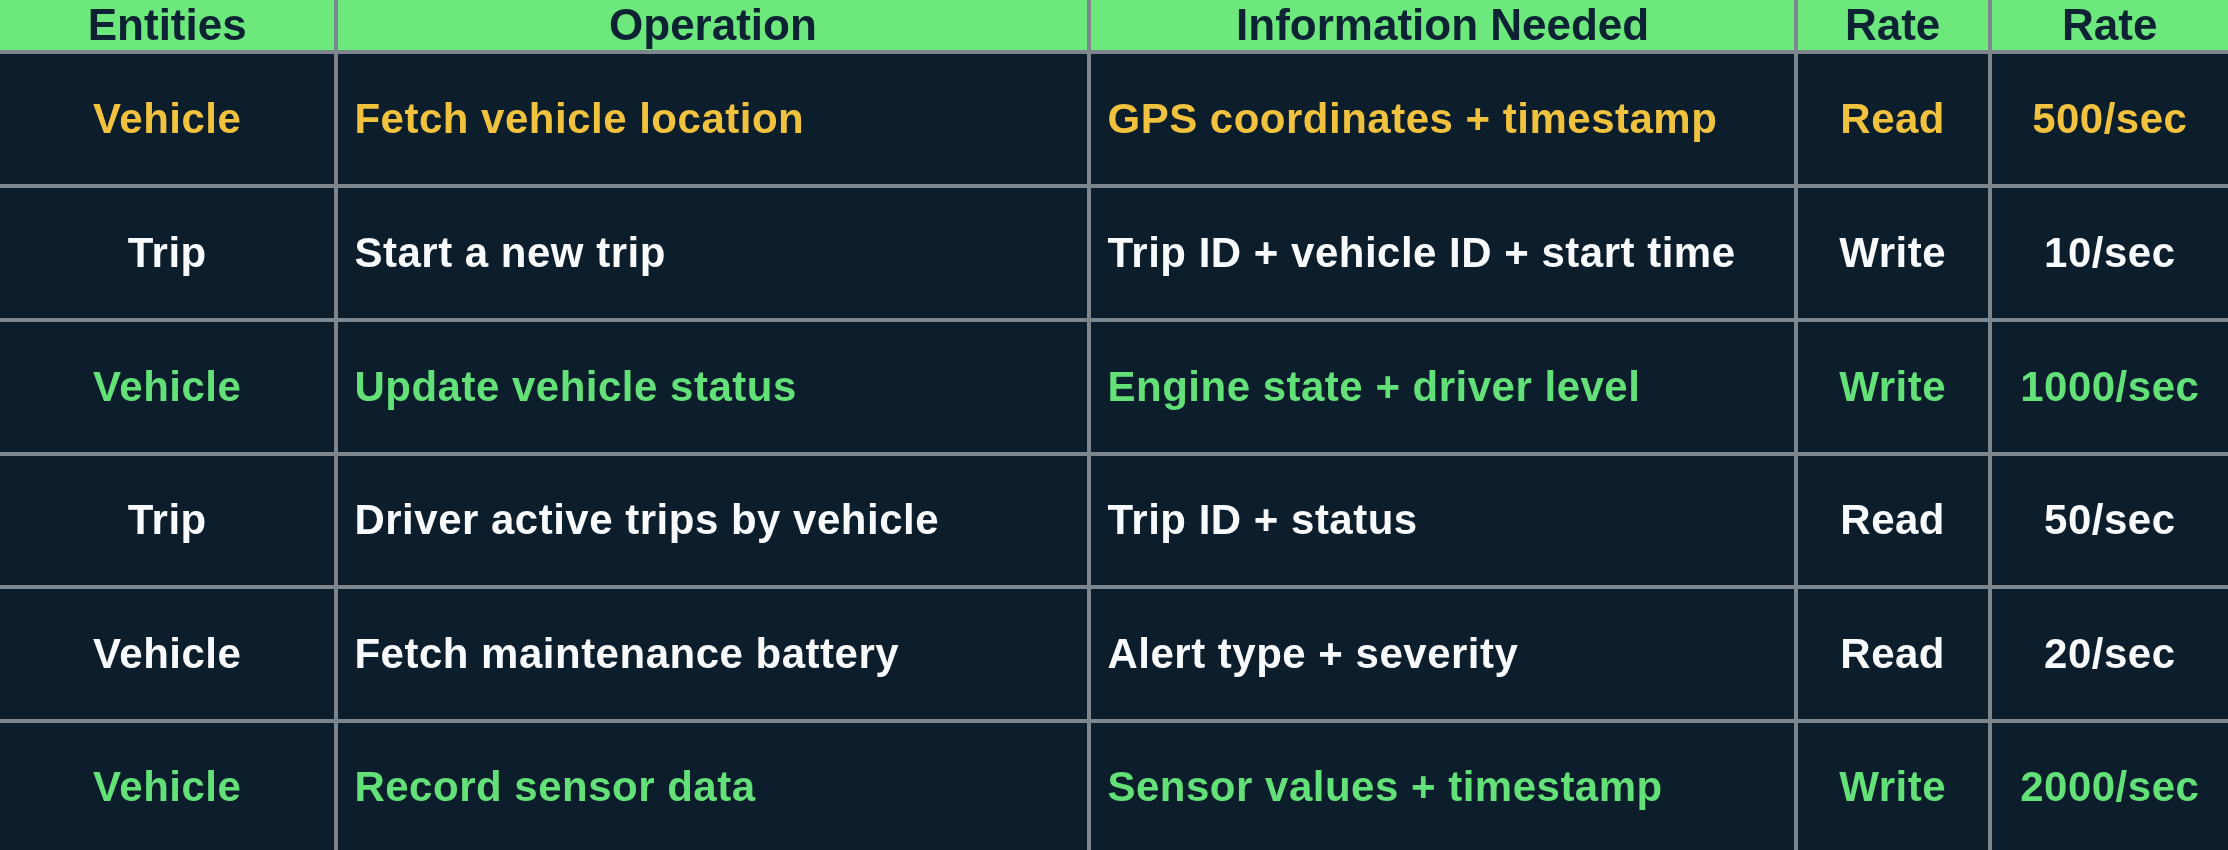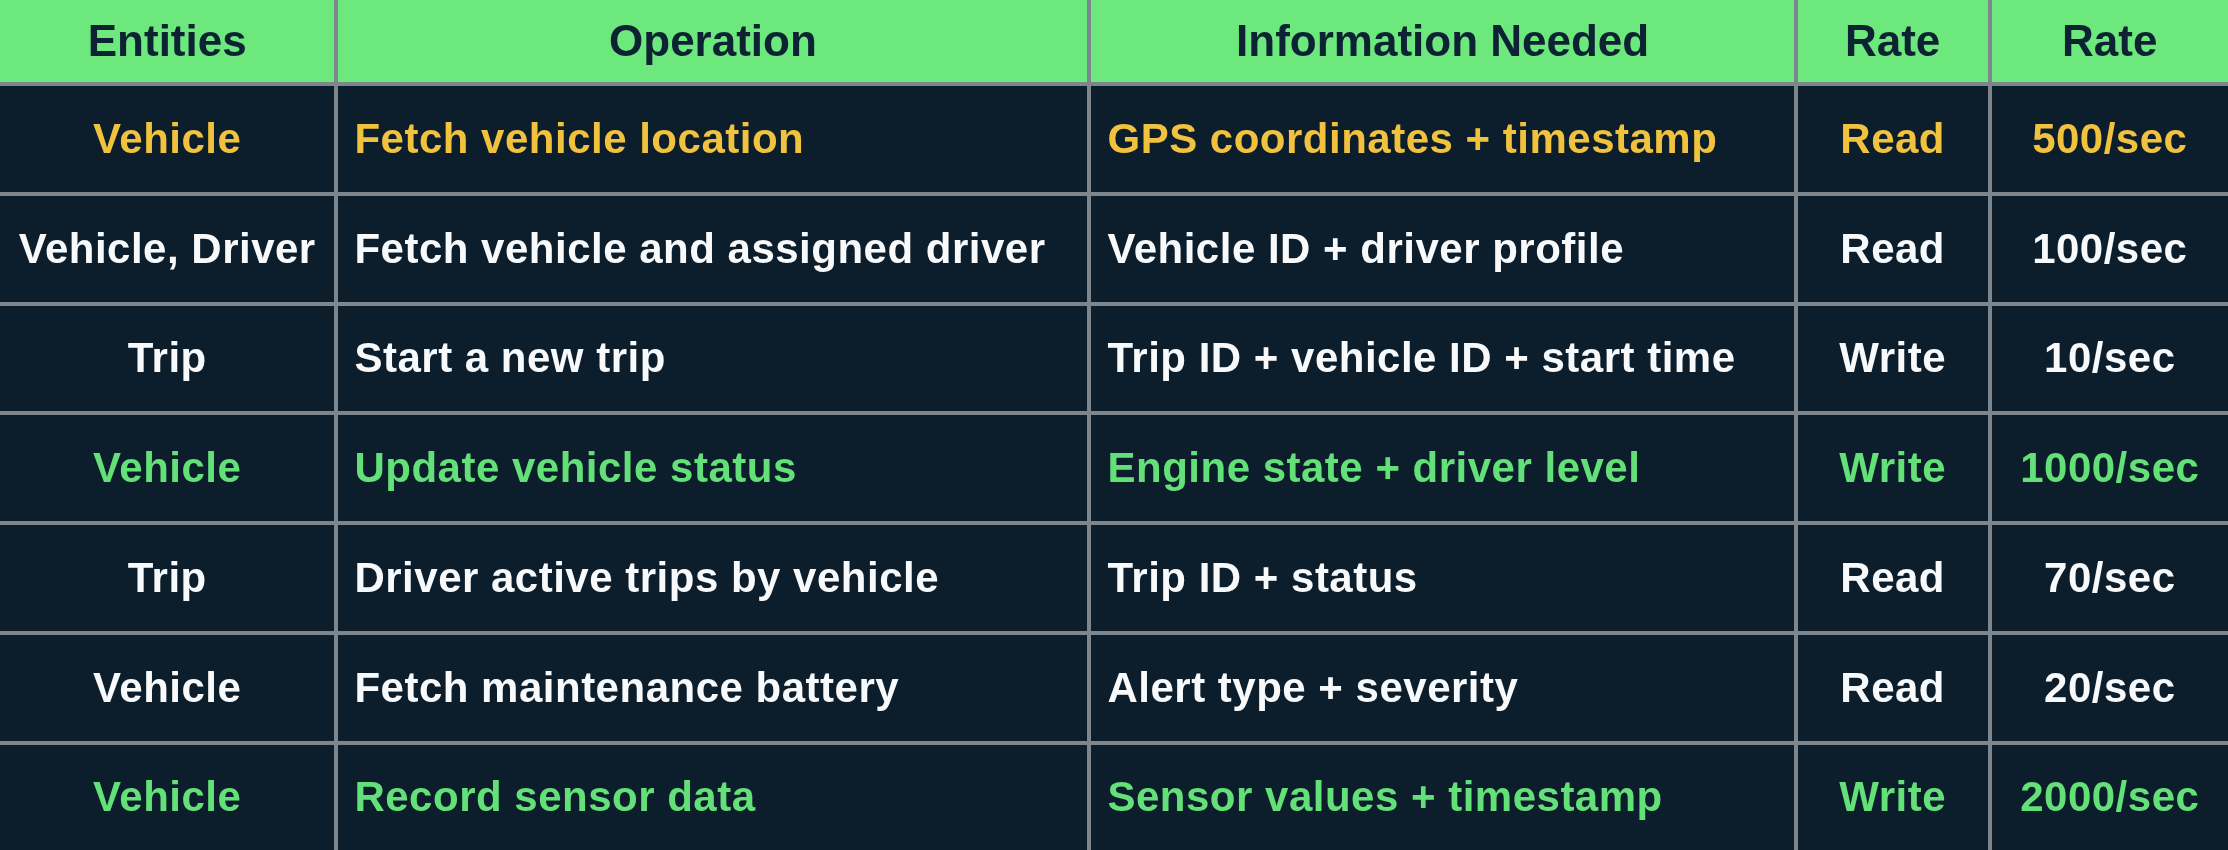--- a/index.html
+++ b/index.html
@@ -16,21 +16,21 @@
   }
   table.ops-table {
     width: 100%;
     height: 100%;
     border-collapse: collapse;
     table-layout: fixed;
   }
   .ops-table th, .ops-table td {
     border-right: 4px solid #7e868d;
     border-bottom: 4px solid #7e868d;
-    padding: 16px 16px;
+    padding: 0 16px;
     box-sizing: border-box;
     white-space: nowrap;
     overflow: hidden;
   }
   .ops-table th:last-child, .ops-table td:last-child {
     border-right: none;
   }
   .ops-table tr:last-child td {
     border-bottom: none;
   }
@@ -83,46 +83,39 @@
     </thead>
     <tbody id="table-body">
         <tr class="row-amber">
           <td class="align-center">Vehicle</td>
           <td class="align-left">Fetch vehicle location</td>
           <td class="align-left">GPS coordinates + timestamp</td>
           <td class="align-center">Read</td>
           <td class="align-center">500/sec</td>
         </tr>
         <tr class="row-white">
-          <td class="align-center">Vehicle, Driver</td>
-          <td class="align-left">Fetch vehicle and assigned driver</td>
-          <td class="align-left">Vehicle ID + driver profile</td>
-          <td class="align-center">Read</td>
-          <td class="align-center">100/sec</td>
-        </tr>
-        <tr class="row-white">
           <td class="align-center">Trip</td>
           <td class="align-left">Start a new trip</td>
           <td class="align-left">Trip ID + vehicle ID + start time</td>
           <td class="align-center">Write</td>
           <td class="align-center">10/sec</td>
         </tr>
         <tr class="row-green">
           <td class="align-center">Vehicle</td>
           <td class="align-left">Update vehicle status</td>
           <td class="align-left">Engine state + driver level</td>
           <td class="align-center">Write</td>
           <td class="align-center">1000/sec</td>
         </tr>
         <tr class="row-white">
           <td class="align-center">Trip</td>
           <td class="align-left">Driver active trips by vehicle</td>
           <td class="align-left">Trip ID + status</td>
           <td class="align-center">Read</td>
-          <td class="align-center">70/sec</td>
+          <td class="align-center">50/sec</td>
         </tr>
         <tr class="row-white">
           <td class="align-center">Vehicle</td>
           <td class="align-left">Fetch maintenance battery</td>
           <td class="align-left">Alert type + severity</td>
           <td class="align-center">Read</td>
           <td class="align-center">20/sec</td>
         </tr>
         <tr class="row-green">
           <td class="align-center">Vehicle</td>

